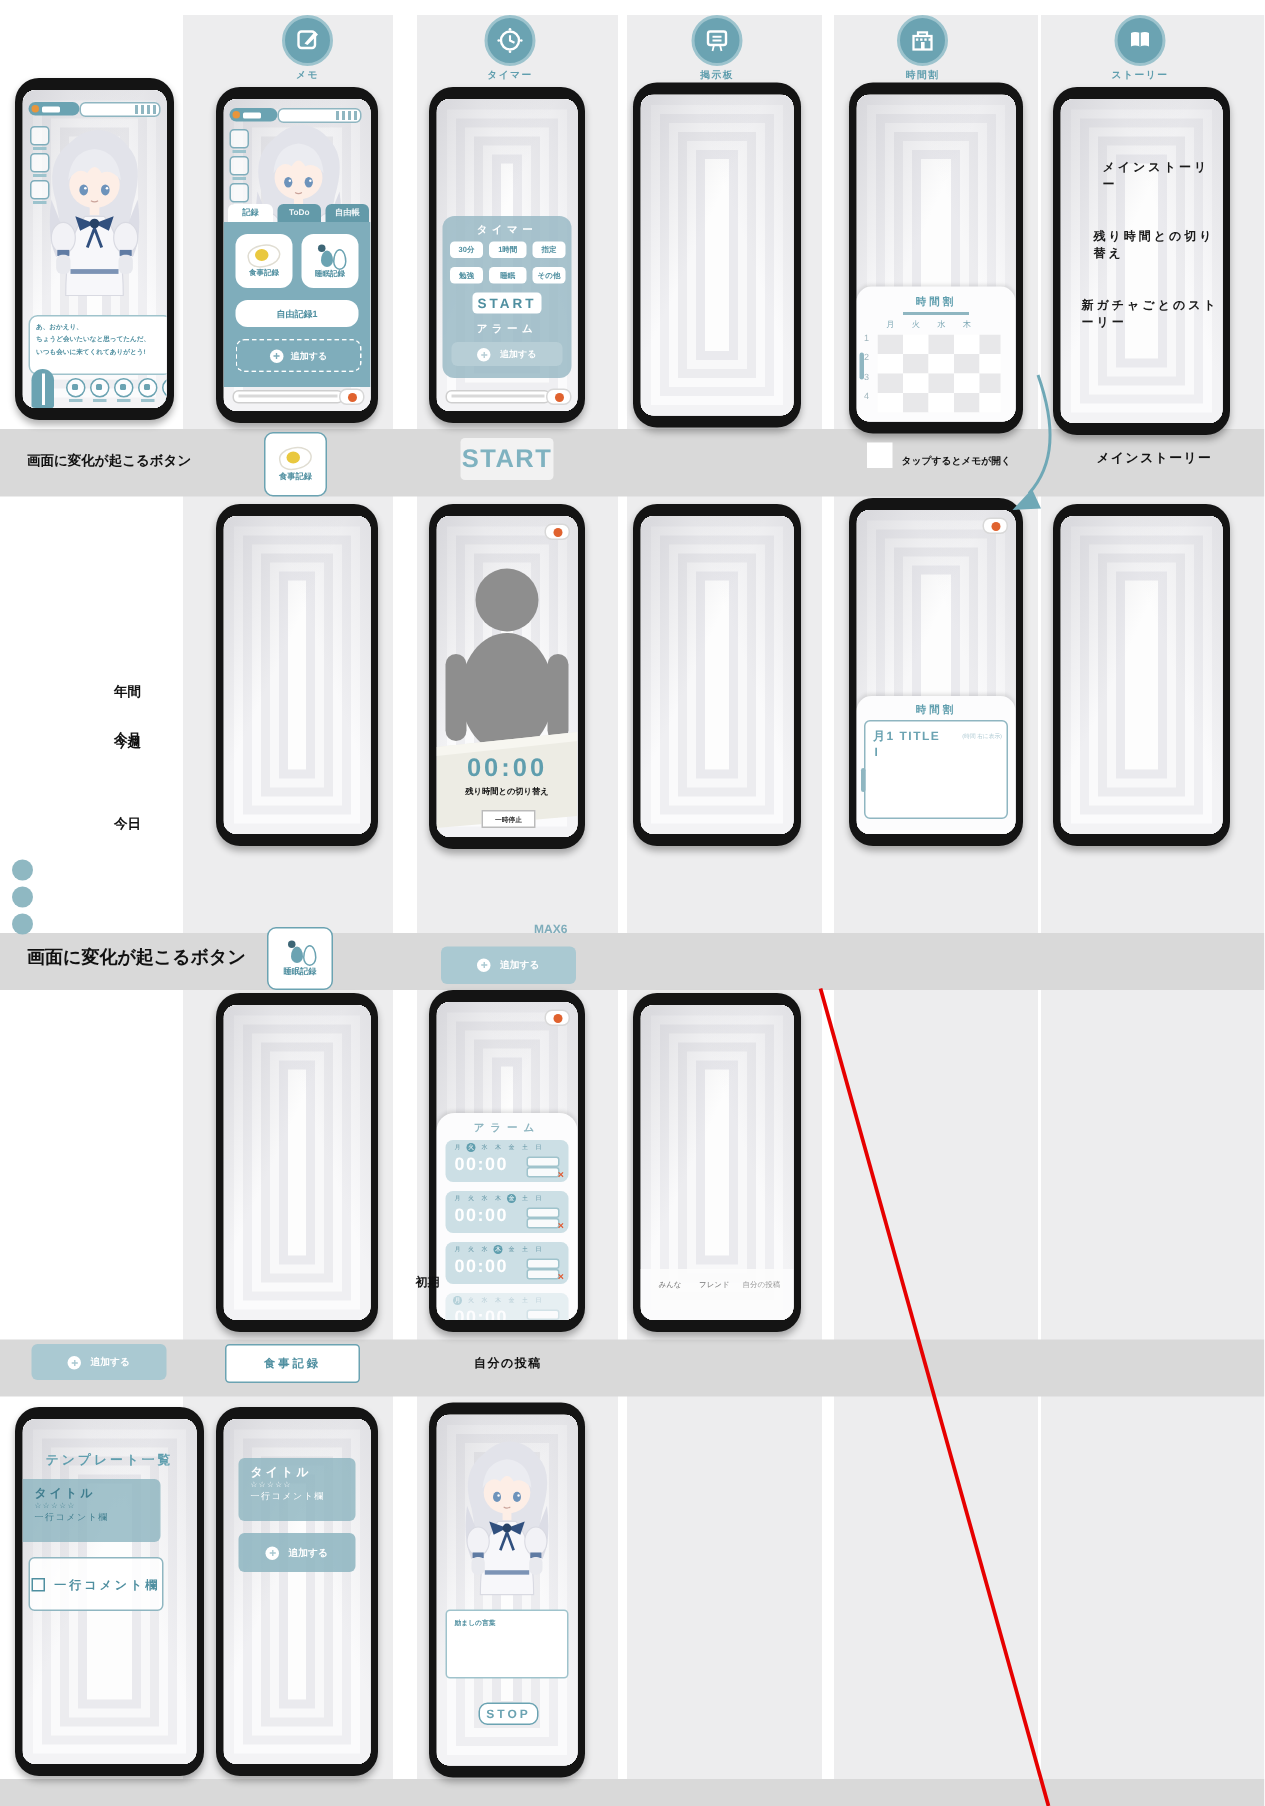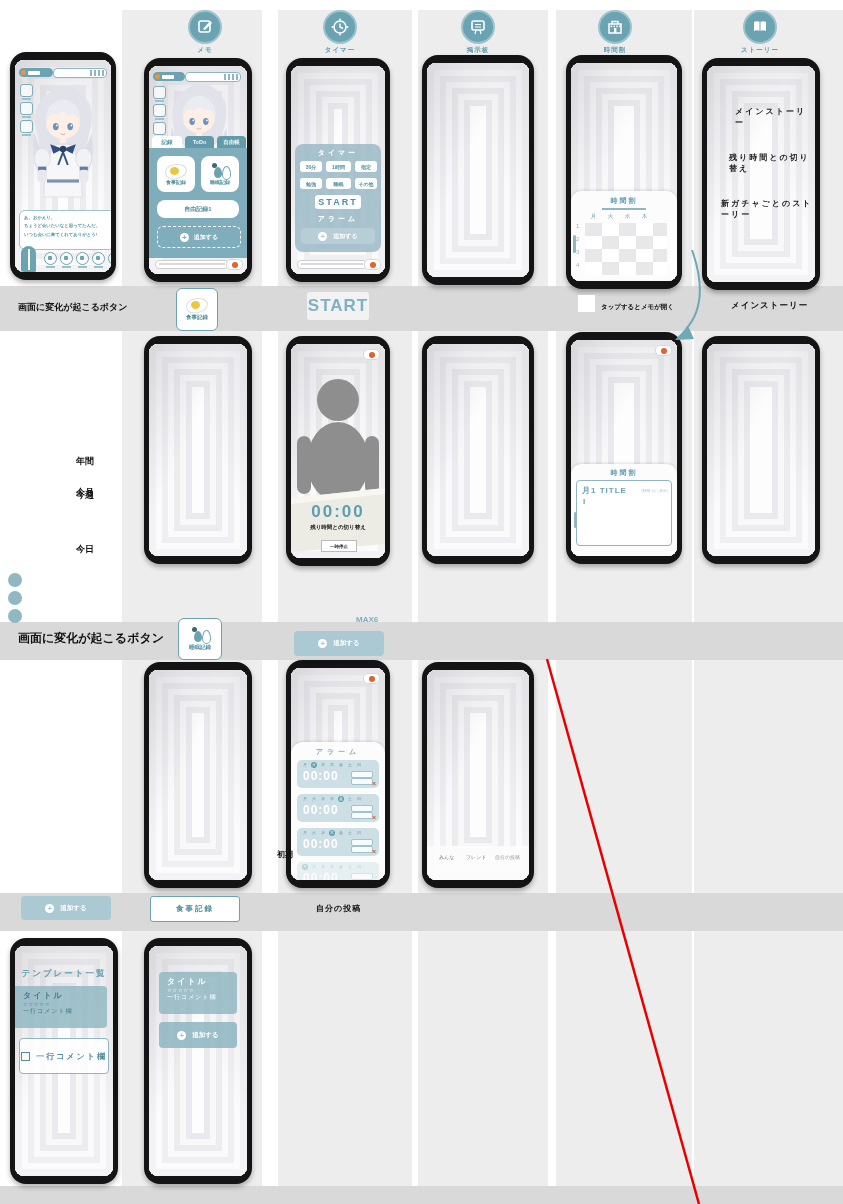--- a/index.html
+++ b/index.html
@@ -537,21 +537,21 @@
 
   <div class="abs tealbtn" style="left:21px;top:896px;width:90px;height:24px;font-size:6.5px;z-index:20;">
     <span class="plus">+</span>
     <span>追加する</span>
   </div>
   <div class="abs" style="left:150px;top:896px;width:88px;height:24px;background:#fff;border:1.5px solid #6ba3b2;border-radius:3px;display:flex;align-items:center;justify-content:center;z-index:20;">
     <span class="teal b" style="font-size:7.5px;letter-spacing:2px;">食事記録</span>
   </div>
   <div class="abs b" style="left:316px;top:903px;font-size:8px;letter-spacing:1px;color:#111;z-index:20;">自分の投稿</div>
 
-  <div class="phone" style="left:10px;top:938px;width:108px;height:246px;">
+  <div class="phone" style="left:10px;top:938px;width:126px;height:246px;">
     <div class="screen corridor">
       <div class="scrn-el b" style="left:0;right:0;top:22px;text-align:center;color:#5f9eae;font-size:8.5px;letter-spacing:2px;">テンプレート一覧</div>
       <div class="tcard" style="left:0;top:40px;width:92px;height:42px;border-radius:0 4px 4px 0;color:#3f7d8e;padding:4px 0 0 8px;box-sizing:border-box;">
         <div class="l1">タイトル</div>
         <div class="l2">☆☆☆☆☆</div>
         <div class="l3">一行コメント欄</div>
       </div>
       <div class="outline-card" style="left:4px;top:92px;width:88px;height:34px;display:flex;align-items:center;justify-content:center;gap:6px;">
         <span class="chk"></span>
         <span class="teal b" style="font-size:8px;letter-spacing:2px;">一行コメント欄</span>
@@ -566,20 +566,33 @@
         <div class="l2">☆☆☆☆☆</div>
         <div class="l3">一行コメント欄</div>
       </div>
       <div class="tealbtn" style="position:absolute;left:10px;top:76px;width:78px;height:26px;background:rgba(143,182,193,.88);font-size:6.5px;z-index:3;">
         <span class="plus">+</span>
         <span>追加する</span>
       </div>
     </div>
   </div>
 
+  <div class="phone" style="left:286px;top:935px;width:104px;height:250px;">
+    <div class="screen corridor">
+      <svg class="scrn-el" style="left:10px;top:16px;" width="74" height="112" viewBox="0 0 100 150">
+          <use href="#girl"></use>
+        </svg>
+      <div class="scrn-el" style="left:6px;top:130px;width:80px;height:44px;background:#fff;border:1px solid #9fc3cc;border-radius:3px;">
+        <span class="b" style="position:absolute;left:5px;top:5px;font-size:4.5px;color:#4f8fa0;">励ましの言葉</span>
+      </div>
+      <div class="scrn-el" style="left:28px;top:192px;width:38px;height:13px;background:#fff;border:1.5px solid #6ba3b2;border-radius:6px;display:flex;align-items:center;justify-content:center;">
+        <span class="b" style="color:#6ba3b2;font-size:8px;letter-spacing:2px;">STOP</span>
+      </div>
+    </div>
+  </div>
 
   <svg class="overlay" width="843" height="1204" viewBox="0 0 843 1204">
     <path d="M 692 250 C 704 284, 703 310, 686 329" stroke="#6fa8b6" stroke-width="2" fill="none"></path>
     <polygon points="675,340 688,326 694,339" fill="#6fa8b6"></polygon>
     <line x1="547" y1="659" x2="699" y2="1204" stroke="#e60000" stroke-width="2.5"></line>
   </svg>
 
 </div>
 
 </body></html>

